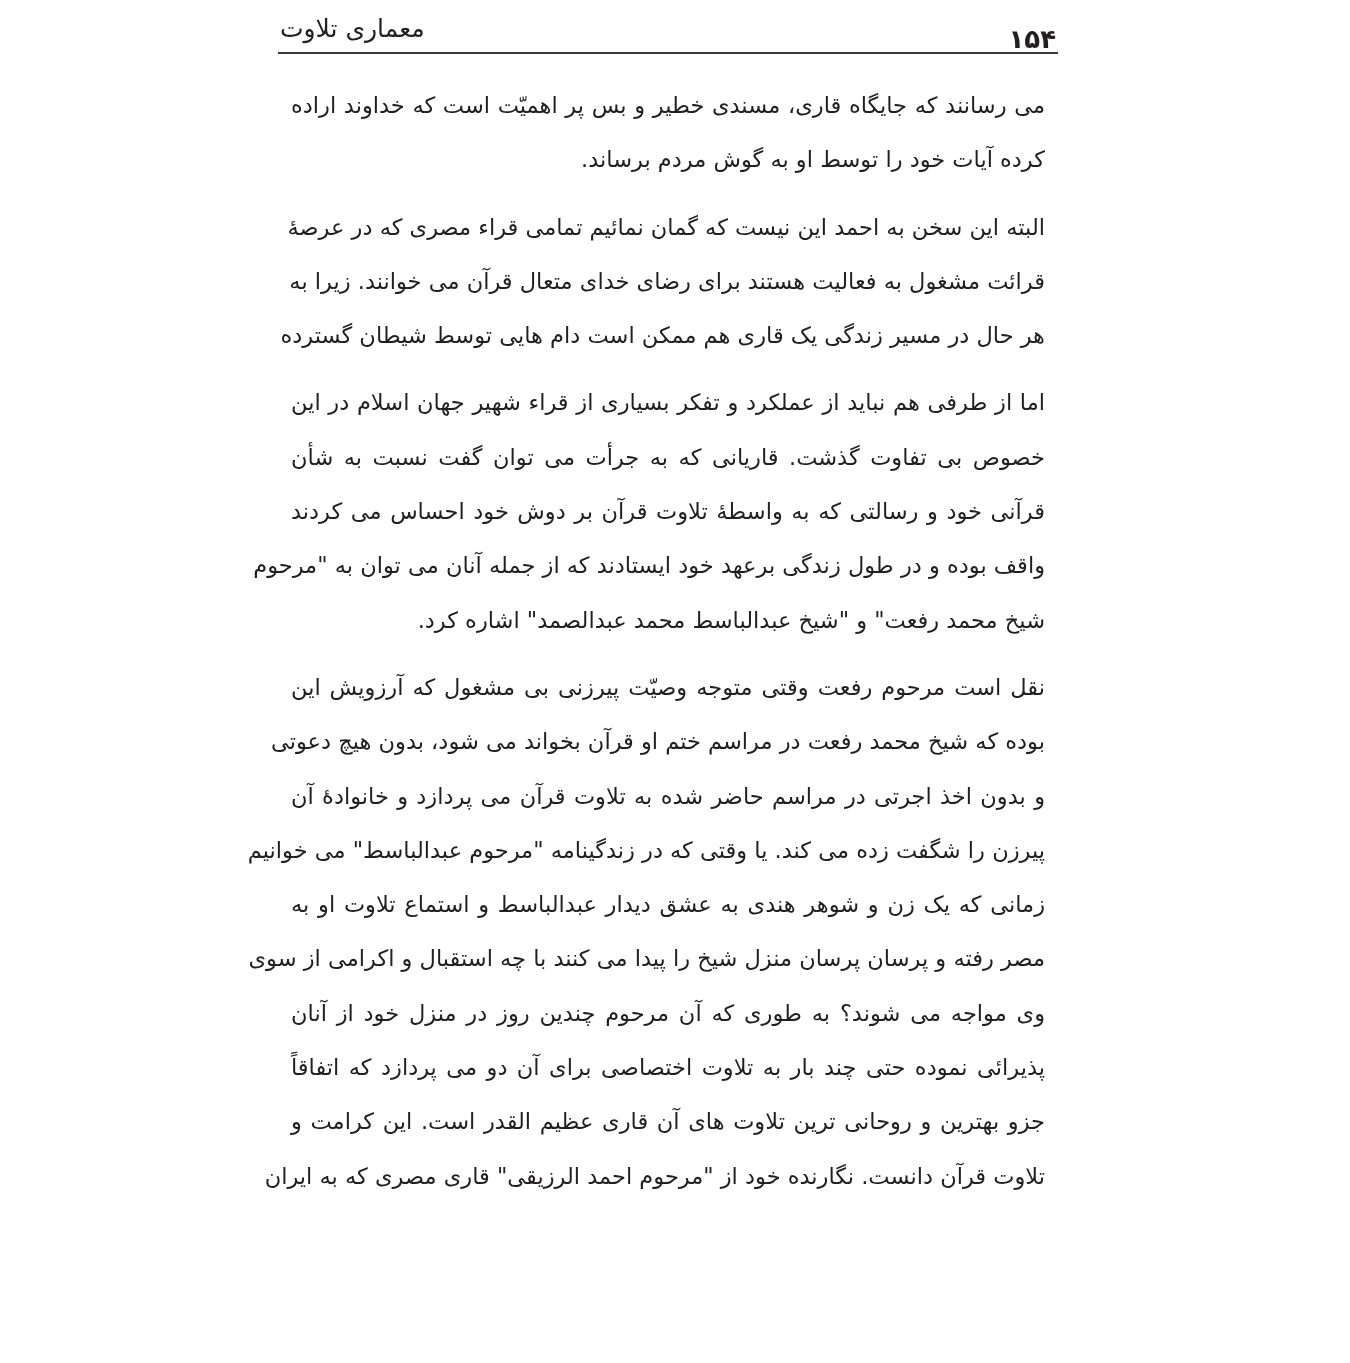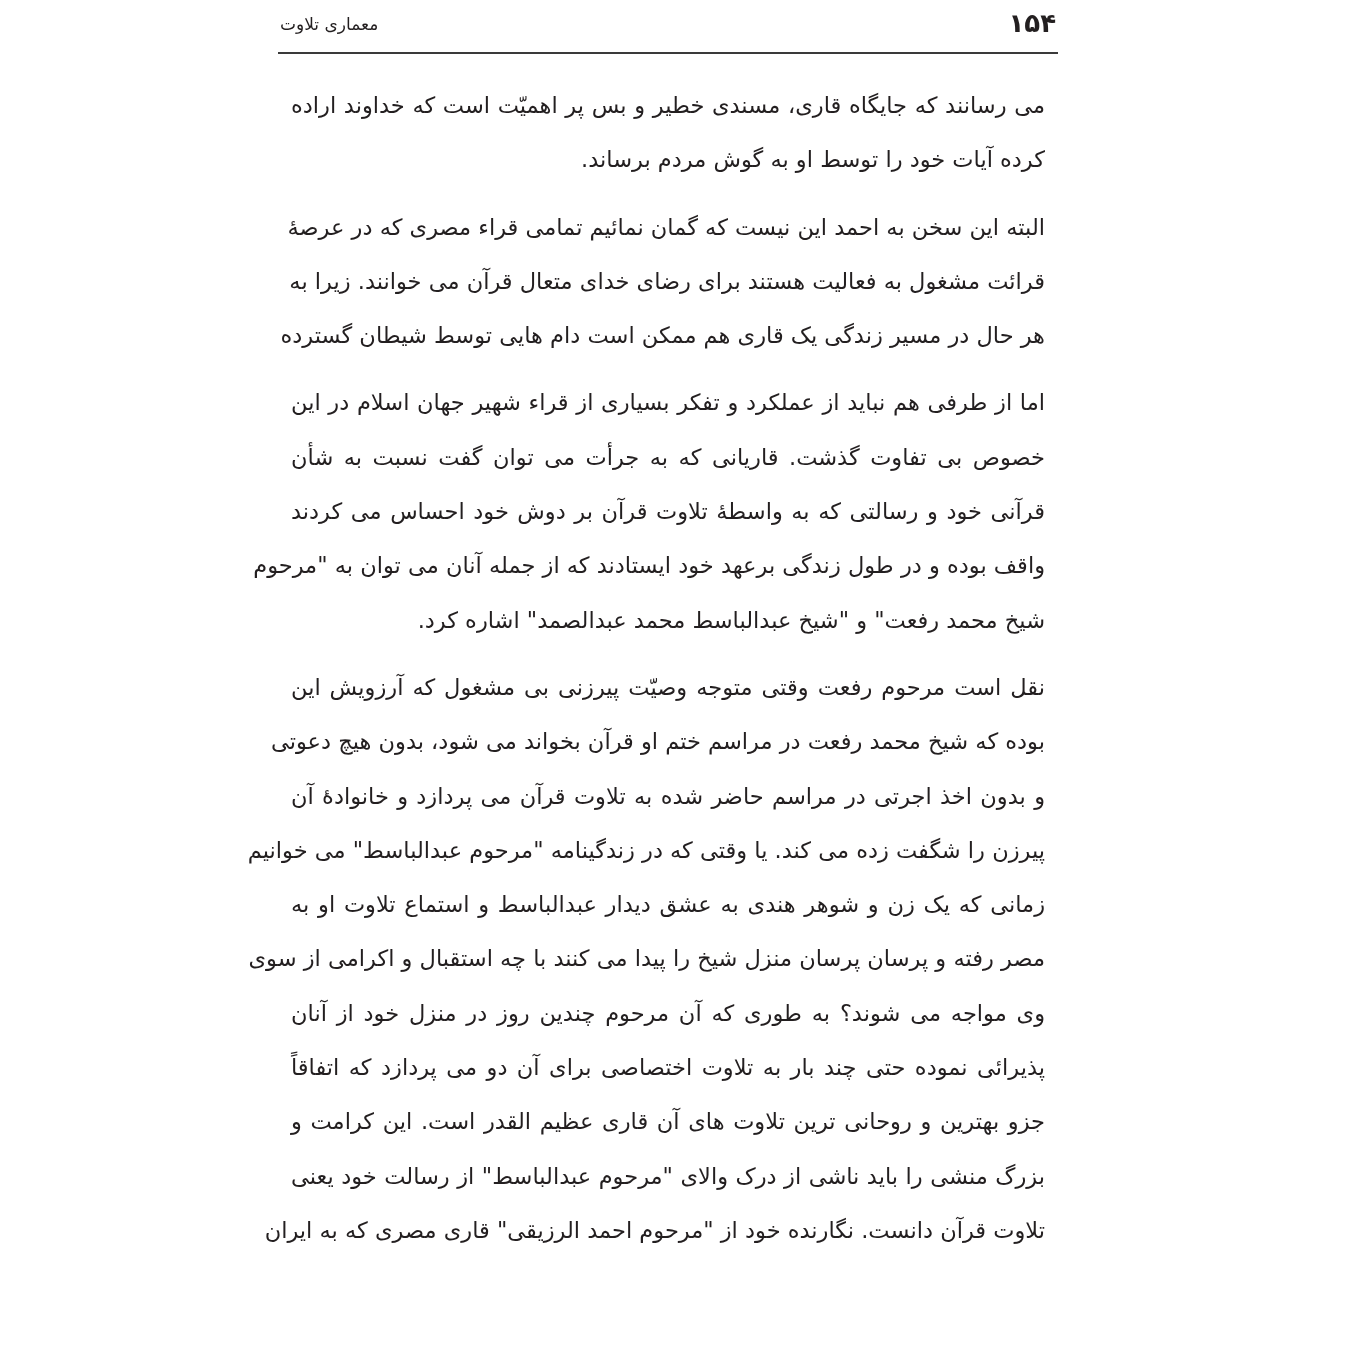--- a/index.html
+++ b/index.html
@@ -1,22 +1,22 @@
 <!DOCTYPE html>
 <html><head>
 <meta charset="utf-8">
 <style>
   html, body { margin: 0; padding: 0; background: #ffffff; }
   body { width: 1350px; height: 1363px; position: relative; overflow: hidden;
          font-family: "DejaVu Sans", sans-serif; color: #231f20; }
   .page { position: absolute; left: 278px; top: 0; width: 780px; direction: rtl; }
   .header { position: relative; height: 52px; border-bottom: 2px solid #3a3a3a; }
-  .page-number { position: absolute; right: 2px; top: 8px; font-size: 26px; font-weight: bold;
+  .page-number { position: absolute; right: 2px; top: 24px; font-size: 26px; font-weight: bold;
                  font-family: "DejaVu Sans", sans-serif; }
-  .running-title { position: absolute; left: 2px; top: 14px; font-size: 17px; }
+  .running-title { position: absolute; left: 2px; top: 14px; font-size: 25px; }
   .body-text { margin-top: 24px; }
   .para { margin: 13px; font-size: 22.5px; line-height: 54.3px; text-align: justify;
           text-align-last: right; }
   .line { display: block; text-align: justify; text-align-last: justify; white-space: nowrap; }
   .line.last { text-align-last: right; }
 </style>
 </head>
 <body>
 
 <div class="page">
@@ -44,17 +44,16 @@
       <p class="para">
         <span class="line">نقل است مرحوم رفعت وقتی متوجه وصیّت پیرزنی بی مشغول که آرزویش این</span>
         <span class="line">بوده که شیخ محمد رفعت در مراسم ختم او قرآن بخواند می شود، بدون هیچ دعوتی</span>
         <span class="line">و بدون اخذ اجرتی در مراسم حاضر شده به تلاوت قرآن می پردازد و خانوادهٔ آن</span>
         <span class="line">پیرزن را شگفت زده می کند. یا وقتی که در زندگینامه "مرحوم عبدالباسط" می خوانیم</span>
         <span class="line">زمانی که یک زن و شوهر هندی به عشق دیدار عبدالباسط و استماع تلاوت او به</span>
         <span class="line">مصر رفته و پرسان پرسان منزل شیخ را پیدا می کنند با چه استقبال و اکرامی از سوی</span>
         <span class="line">وی مواجه می شوند؟ به طوری که آن مرحوم چندین روز در منزل خود از آنان</span>
         <span class="line">پذیرائی نموده حتی چند بار به تلاوت اختصاصی برای آن دو می پردازد که اتفاقاً</span>
         <span class="line">جزو بهترین و روحانی ترین تلاوت های آن قاری عظیم القدر است. این کرامت و</span>
-        <span class="line">بزرگ منشی را باید ناشی از درک والای "مرحوم عبدالباسط" از رسالت خود یعنی</span>
         <span class="line">تلاوت قرآن دانست. نگارنده خود از "مرحوم احمد الرزیقی" قاری مصری که به ایران</span>
       </p>
     </div>
 </div>
 
 </body></html>

